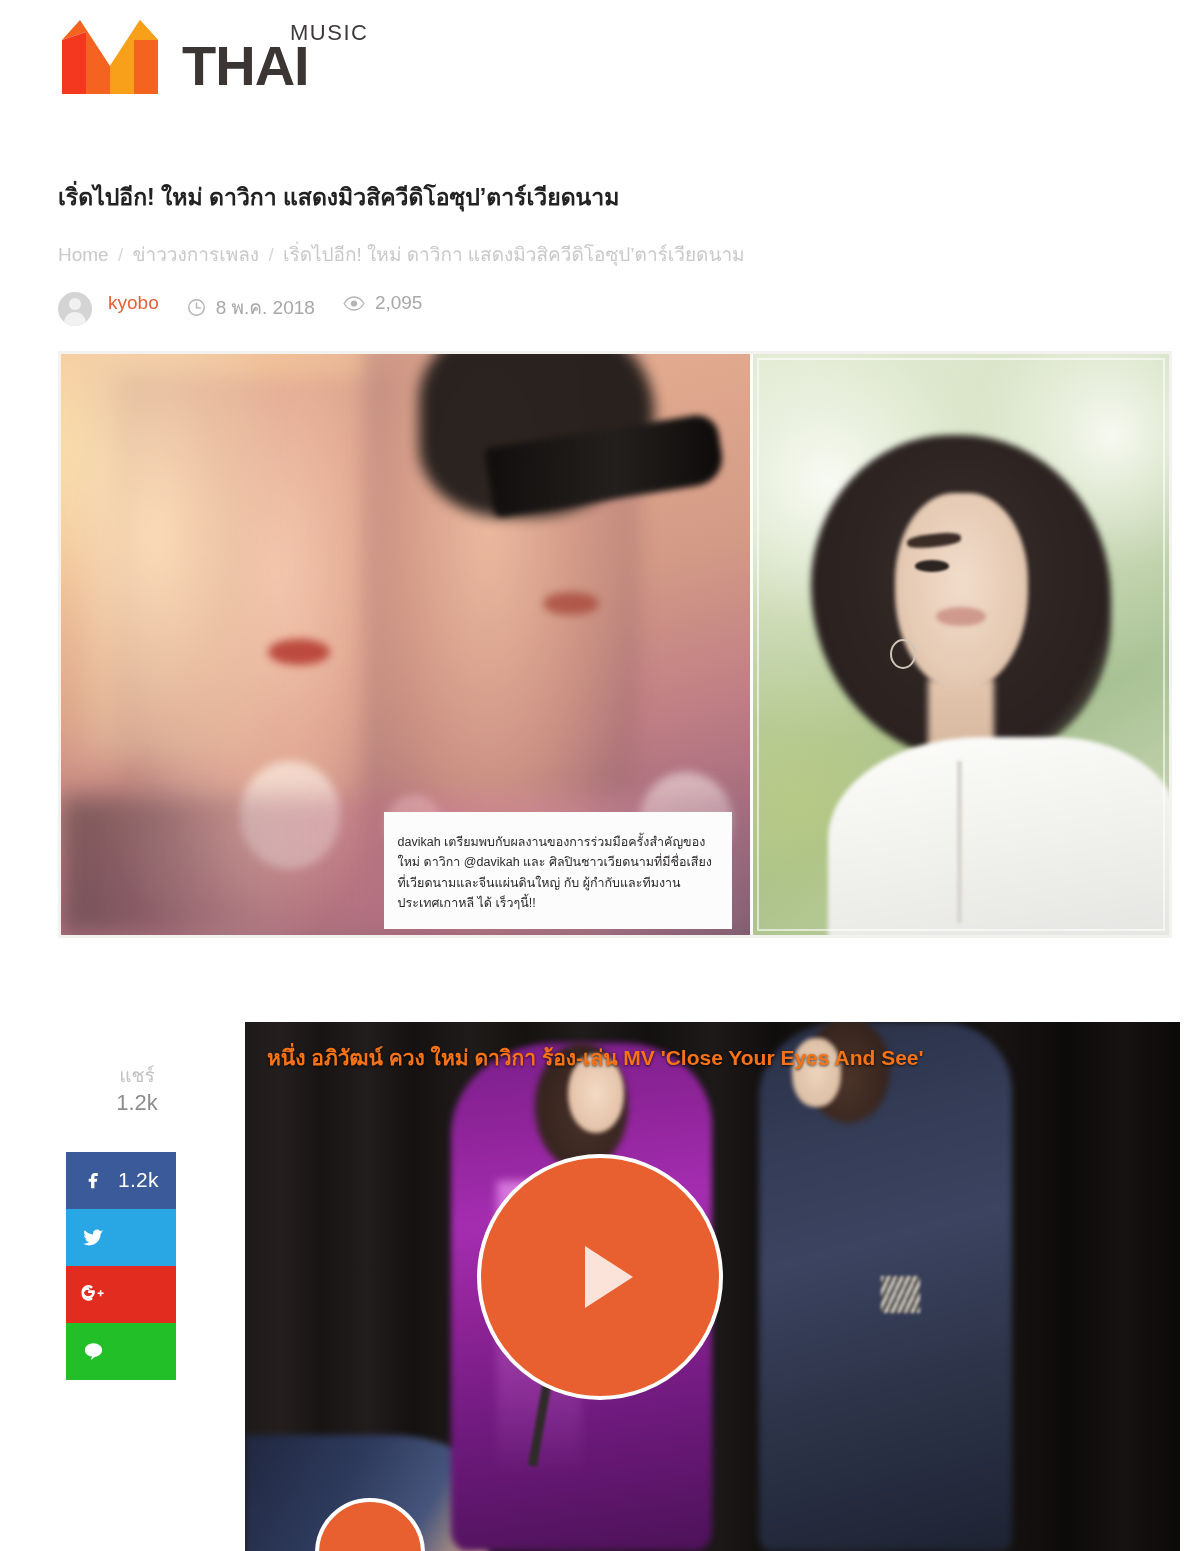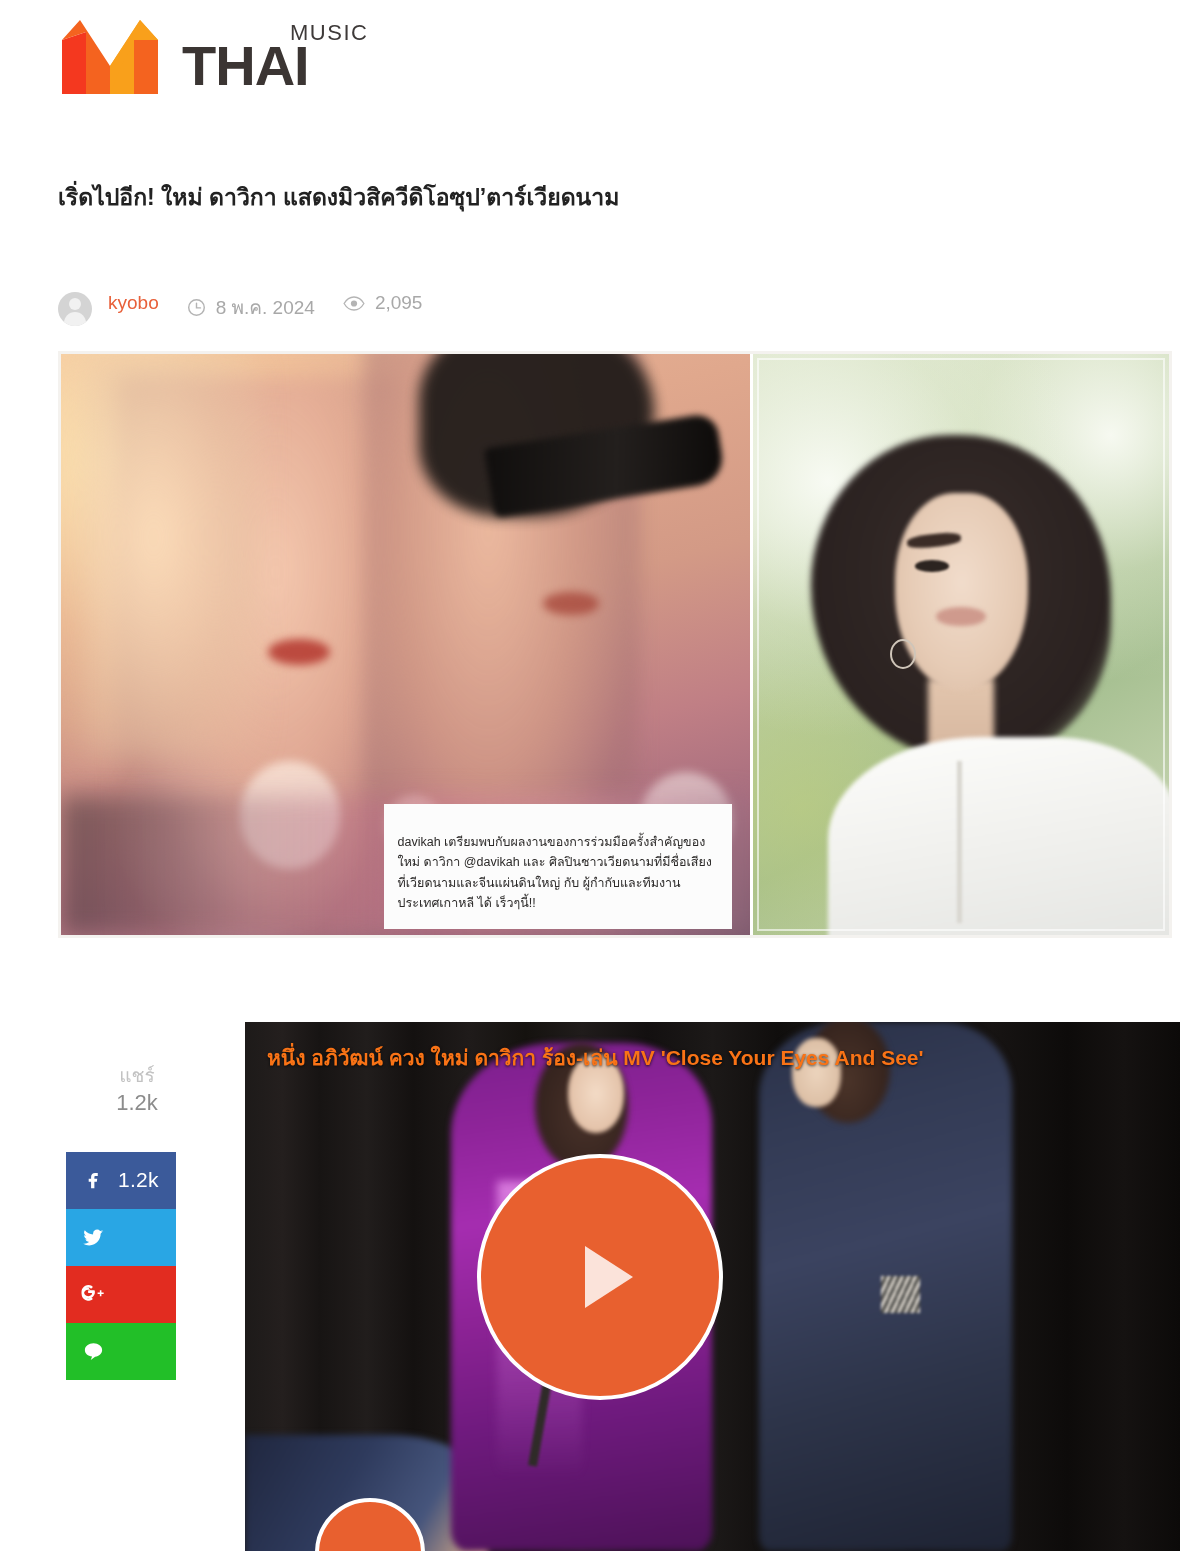--- a/index.html
+++ b/index.html
@@ -150,21 +150,21 @@
   .bokeh.b3 { left: 84%; top: 72%; width: 92px; height: 96px; background: rgba(255,250,245,0.5); }
   .pink-band {
     position: absolute; left: 0; bottom: 0; width: 100%; height: 24%;
     background: linear-gradient(90deg, rgba(60,48,52,0.55) 0%, rgba(150,90,110,0.35) 28%, rgba(210,120,150,0.45) 55%, rgba(225,150,170,0.35) 78%, rgba(150,110,130,0.4) 100%);
     filter: blur(12px);
   }
   .ig-caption {
     position: absolute; left: 46.8%; bottom: 6px;
     width: 50.5%;
     background: #fcfcfc;
-    padding: 28px 14px 16px 14px;
+    padding: 20px 14px 16px 14px;
     font-size: 12.5px; line-height: 1.62; color: #2c2a29;
     font-family: "Liberation Sans", "DejaVu Sans", sans-serif;
   }
   .hero-right {
     position: relative; width: 37.8%; height: 100%; overflow: hidden;
     border-left: 3px solid #ffffff;
     background:
       radial-gradient(circle at 18% 22%, rgba(250,252,246,0.95) 0%, rgba(235,242,222,0.3) 26%, rgba(220,235,205,0) 45%),
       radial-gradient(circle at 86% 14%, rgba(252,253,248,0.9) 0%, rgba(238,243,226,0.25) 22%, rgba(230,240,215,0) 40%),
       radial-gradient(circle at 12% 78%, rgba(190,205,120,0.55) 0%, rgba(170,190,110,0.2) 25%, rgba(160,180,100,0) 48%),
@@ -404,33 +404,40 @@
       </span>
       <span class="logo-text">
         <span class="logo-music">MUSIC</span>
         <span class="logo-thai">THAI</span>
       </span>
     </a>
   </header>
 
   <h1 class="article-title">เริ่ดไปอีก! ใหม่ ดาวิกา แสดงมิวสิควีดิโอซุป’ตาร์เวียดนาม</h1>
 
+  <nav class="breadcrumb">
+    <a class="crumb" href="#">Home</a>
+    <span class="sep">/</span>
+    <a class="crumb" href="#">ข่าววงการเพลง</a>
+    <span class="sep">/</span>
+    <span class="crumb">เริ่ดไปอีก! ใหม่ ดาวิกา แสดงมิวสิควีดิโอซุป’ตาร์เวียดนาม</span>
+  </nav>
 
   <div class="meta-row">
     <span class="avatar"></span>
     <a class="meta-author" href="#">kyobo</a>
 
     <span class="meta-item">
       <span>
         <svg class="icon-svg" viewBox="0 0 20 20" width="19" height="19" aria-hidden="true">
           <circle cx="10" cy="10" r="8.2" fill="none" stroke="#b4b4b4" stroke-width="1.5"></circle>
           <path d="M10 5.4 V10.4 H14.2" fill="none" stroke="#b4b4b4" stroke-width="1.5" stroke-linecap="round"></path>
         </svg>
       </span>
-      <span class="meta-text">8 พ.ค. 2024</span>
+      <span class="meta-text">8 พ.ค. 2018</span>
     </span>
 
     <span class="meta-item">
       <span>
         <svg class="icon-svg" viewBox="0 0 24 16" width="22" height="15" aria-hidden="true">
           <path d="M1.2 8 C4.6 2.2 9 0.9 12 0.9 C15 0.9 19.4 2.2 22.8 8 C19.4 13.8 15 15.1 12 15.1 C9 15.1 4.6 13.8 1.2 8 Z" fill="none" stroke="#b4b4b4" stroke-width="1.4"></path>
           <circle cx="12" cy="8" r="3.4" fill="#b4b4b4"></circle>
         </svg>
       </span>
       <span class="meta-text">2,095</span>

